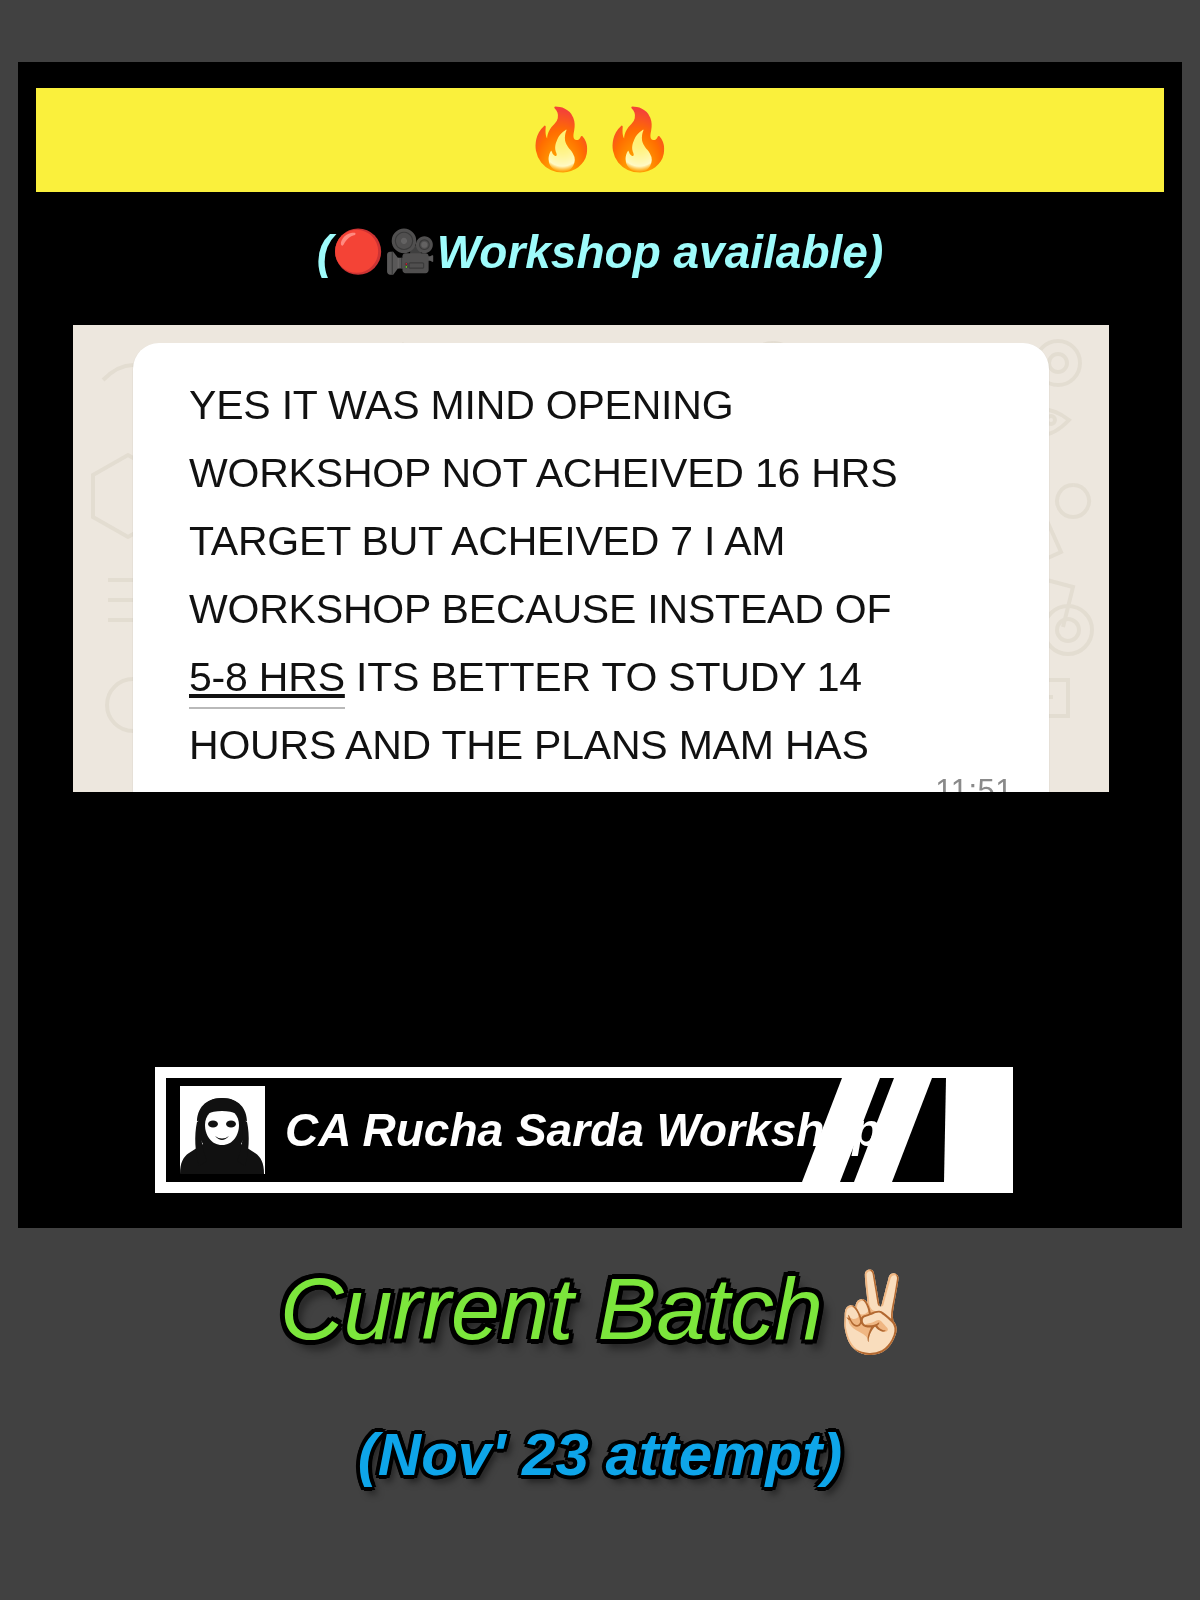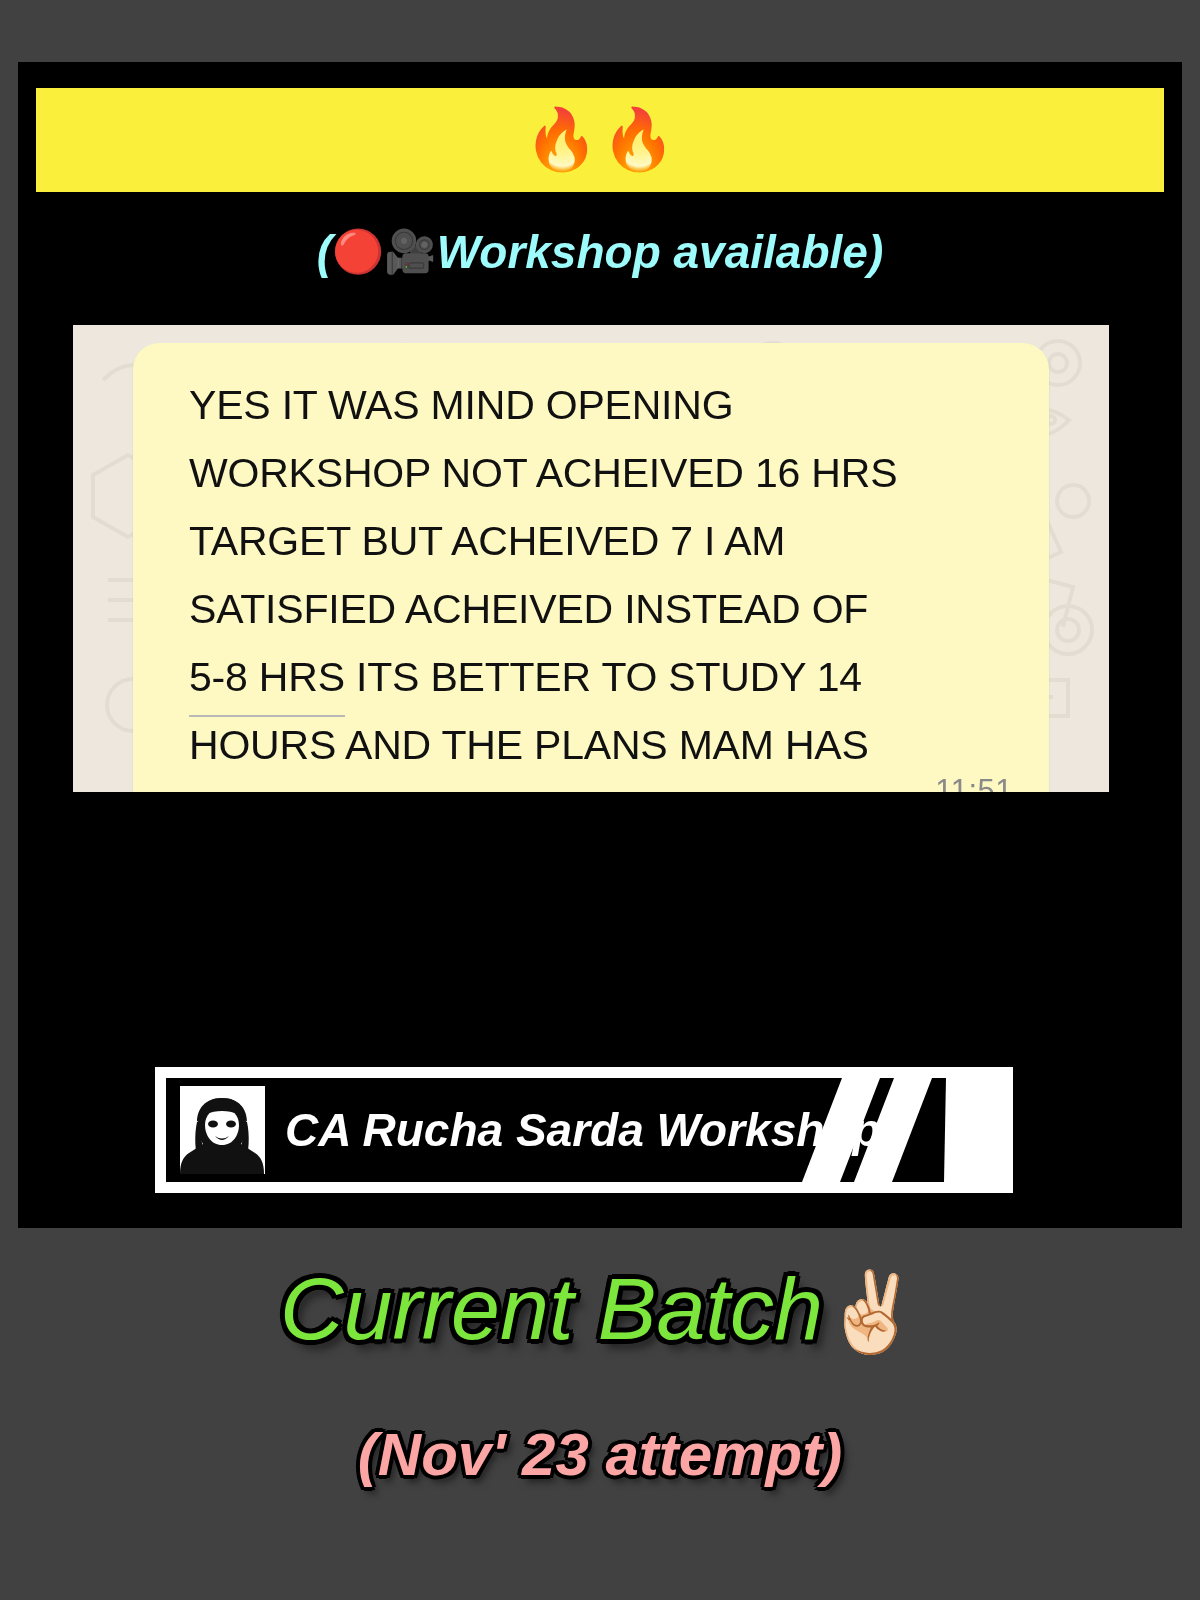--- a/index.html
+++ b/index.html
@@ -51,38 +51,38 @@
     position:absolute; left:55px; top:263px;
     width:1036px; height:467px;
     background:#EDE7DE;
     overflow:hidden;
   }
   .doodle { position:absolute; inset:0; opacity:0.55; }
 
   .bubble {
     position:absolute; left:60px; top:18px;
     width:916px; height:484px;
-    background:#fef9c3;
+    background:#ffffff;
     border-radius:26px;
     box-shadow:0 1px 1.5px rgba(0,0,0,0.14);
   }
   .bubble::after {
     content:""; position:absolute;
     left:-11px; bottom:0px;
     width:0; height:0;
     border-style:solid;
     border-width:0 0 16px 14px;
     border-color:transparent transparent #FFFFFF transparent;
   }
   .bubble-text {
     position:absolute; left:56px; top:28px; right:40px;
     font-size:41px; line-height:1.66;
     color:#111111; letter-spacing:-0.2px;
   }
-  .link-underline { border-bottom:2px solid #B9B9B9; padding-bottom:15px; }
+  .link-underline { border-bottom:2px solid #B9B9B9; padding-bottom:7px;text-decoration:underline; }
   .bubble-time {
     position:absolute; right:36px; bottom:18px;
     font-size:31px; color:#8A8A8A; letter-spacing:0.5px;
   }
 
   
   .brand-wrap {
     position:absolute; left:137px; top:1005px;
     width:858px; height:126px;
     background:#FFFFFF;
@@ -115,21 +115,21 @@
       0 -5px 0 #000, 0 5px 0 #000, -5px 0 0 #000, 5px 0 0 #000,
       7px 9px 9px rgba(0,0,0,0.55);
     white-space:nowrap;
   }
   .batch-line .hand { font-style:normal; text-shadow:none; font-size:78px; }
 
   .attempt-line {
     position:absolute; left:0; top:1420px; width:1200px;
     text-align:center;
     font-size:60px; font-weight:bold; font-style:italic;
-    color:#fca5a5;
+    color:#0ea5e9;
     text-shadow:
       -3px -3px 0 #000, 3px -3px 0 #000, -3px 3px 0 #000, 3px 3px 0 #000,
       0 -4px 0 #000, 0 4px 0 #000, -4px 0 0 #000, 4px 0 0 #000,
       5px 7px 7px rgba(0,0,0,0.5);
     white-space:nowrap;
   }
 </style>
 </head>
 <body>
 
@@ -182,21 +182,21 @@
           <path d="M620 430 h90 M620 450 h60"></path>
           <path d="M810 415 q40 30 80 0"></path>
         </g>
       </svg>
 
       <div class="bubble">
         <div class="bubble-text">
           <span>YES IT WAS MIND OPENING</span><br>
           <span>WORKSHOP NOT ACHEIVED 16 HRS</span><br>
           <span>TARGET BUT ACHEIVED 7 I AM</span><br>
-          <span>SATISFIED ACHEIVED INSTEAD OF</span><br>
+          <span>WORKSHOP BECAUSE INSTEAD OF</span><br>
           <span class="link-underline">5-8 HRS</span><span> ITS BETTER TO STUDY 14</span><br>
           <span>HOURS AND THE PLANS MAM HAS</span><br>
           <span>GIVEN GIVING ME CONFIDENCE</span><br>
           
         </div>
         <div class="bubble-time">11:51</div>
       </div>
     </div>
 
     <div class="brand-wrap">

